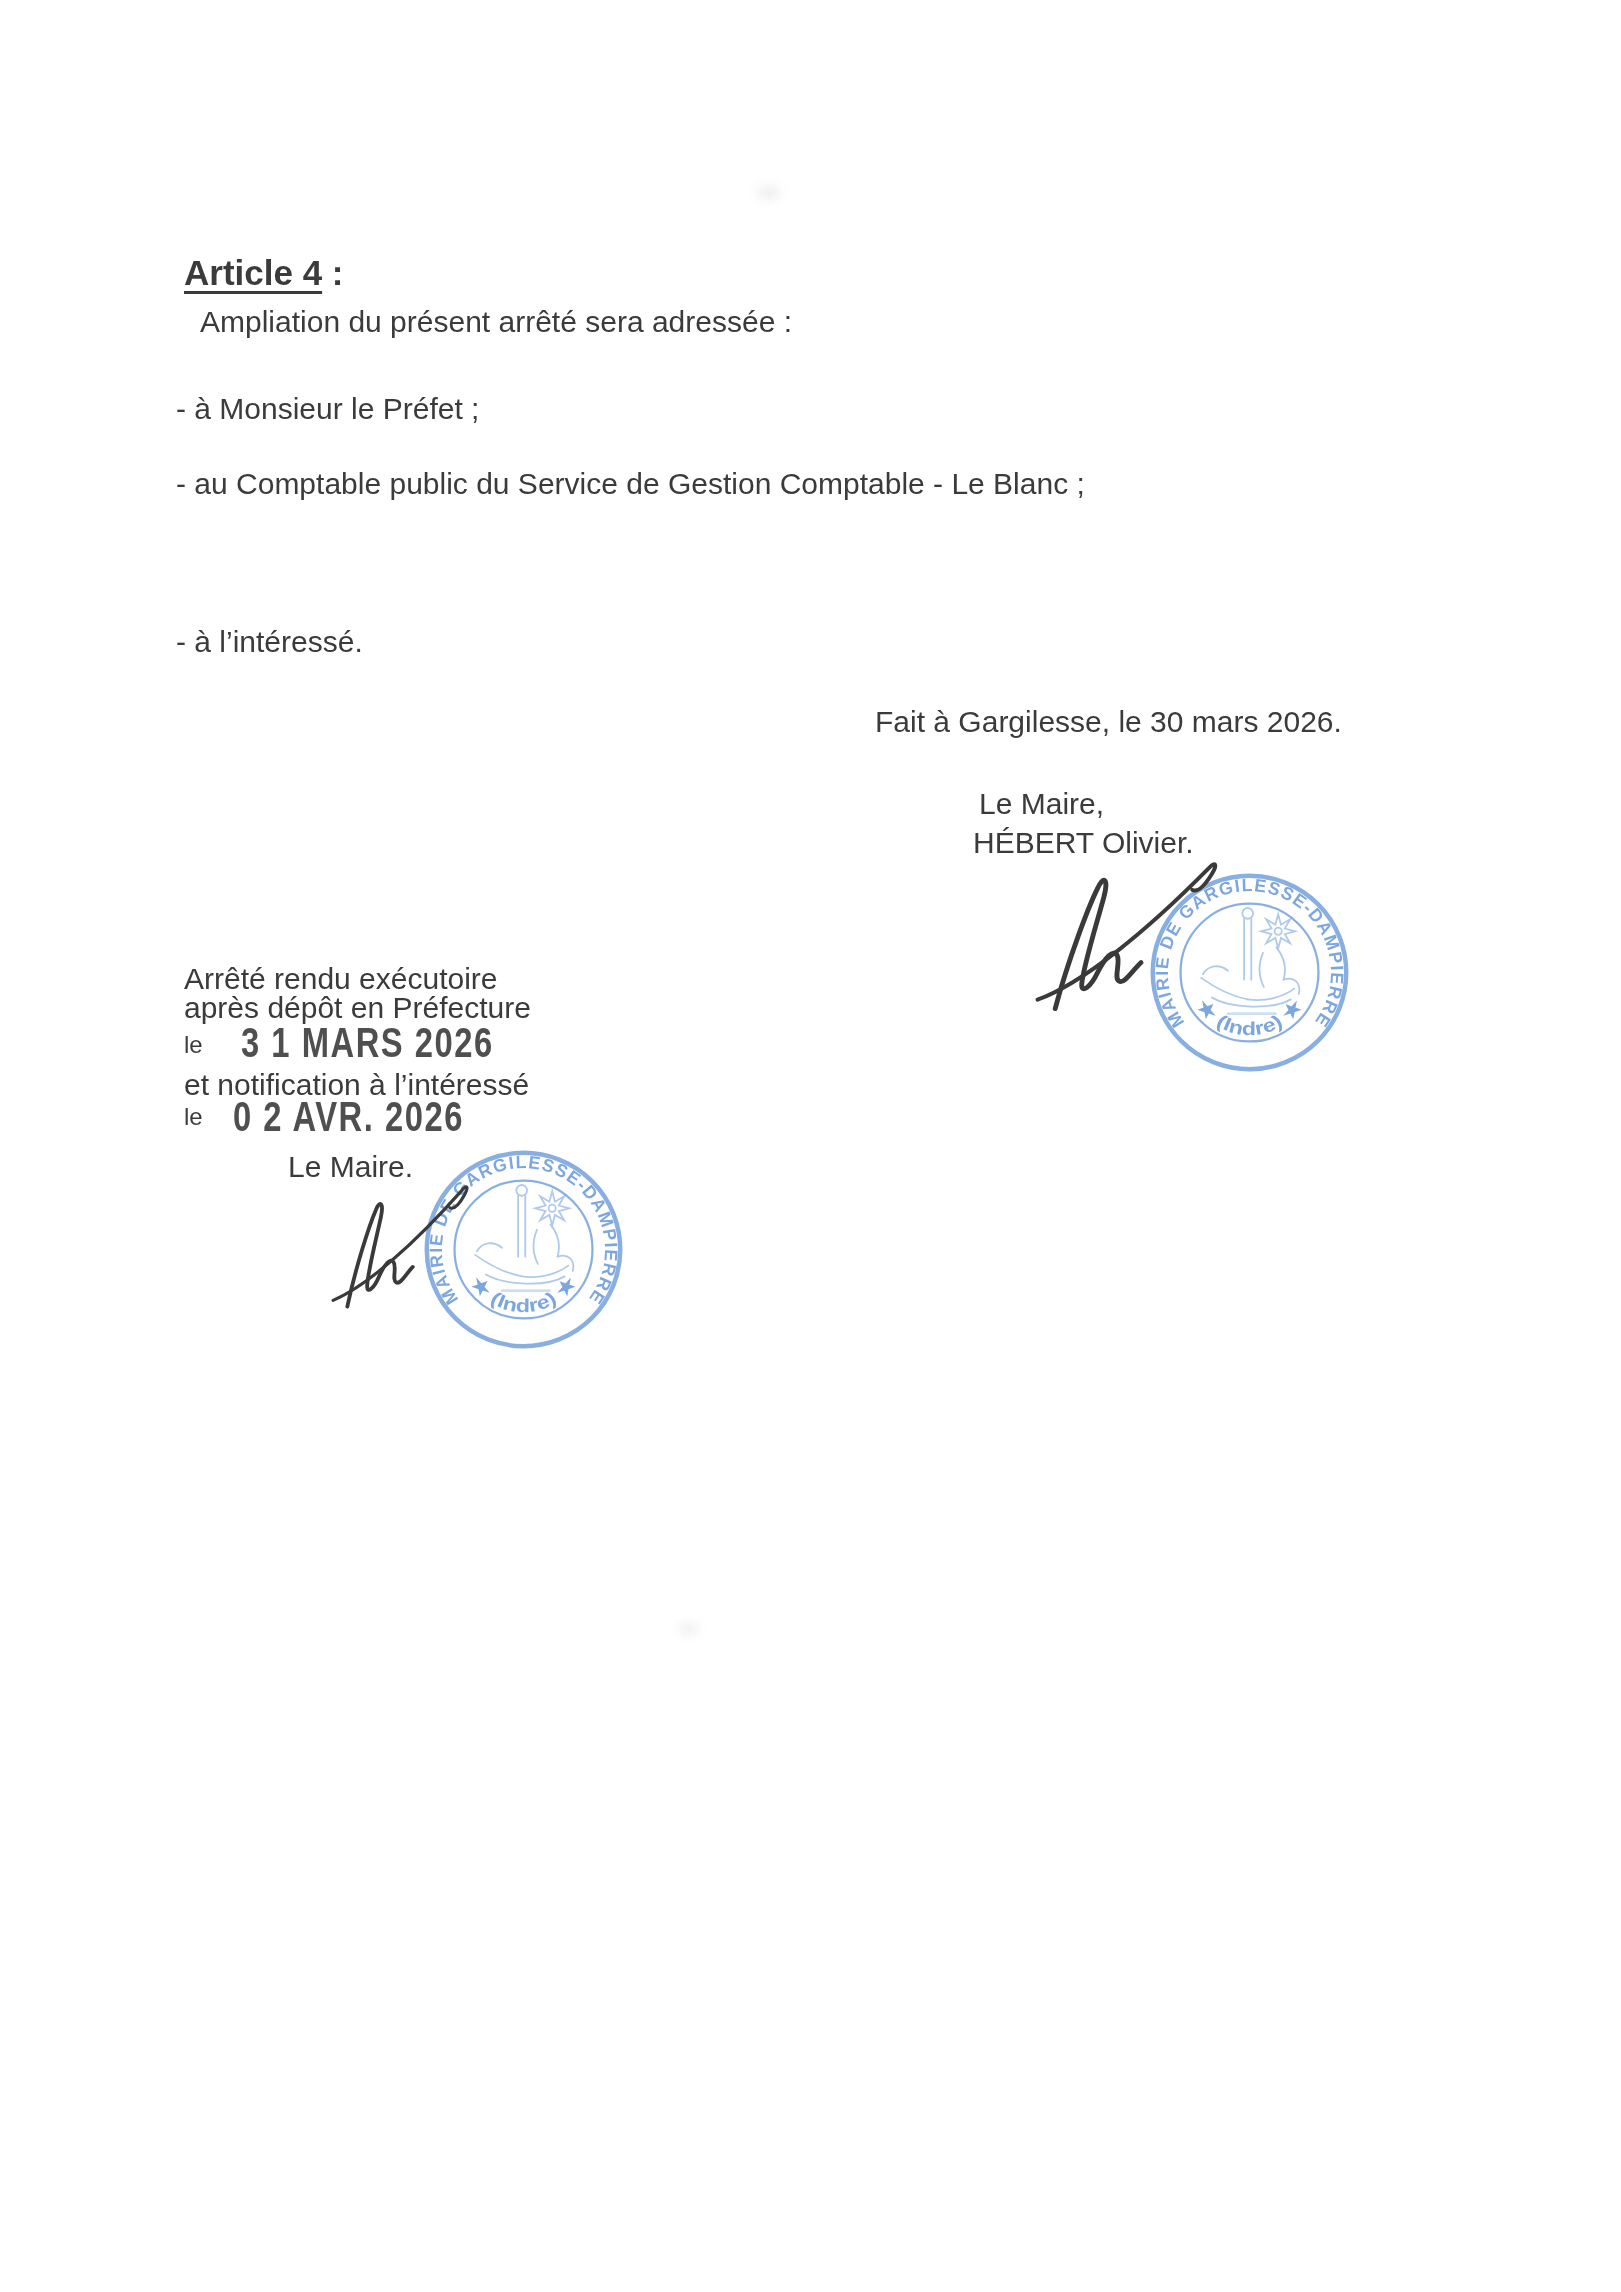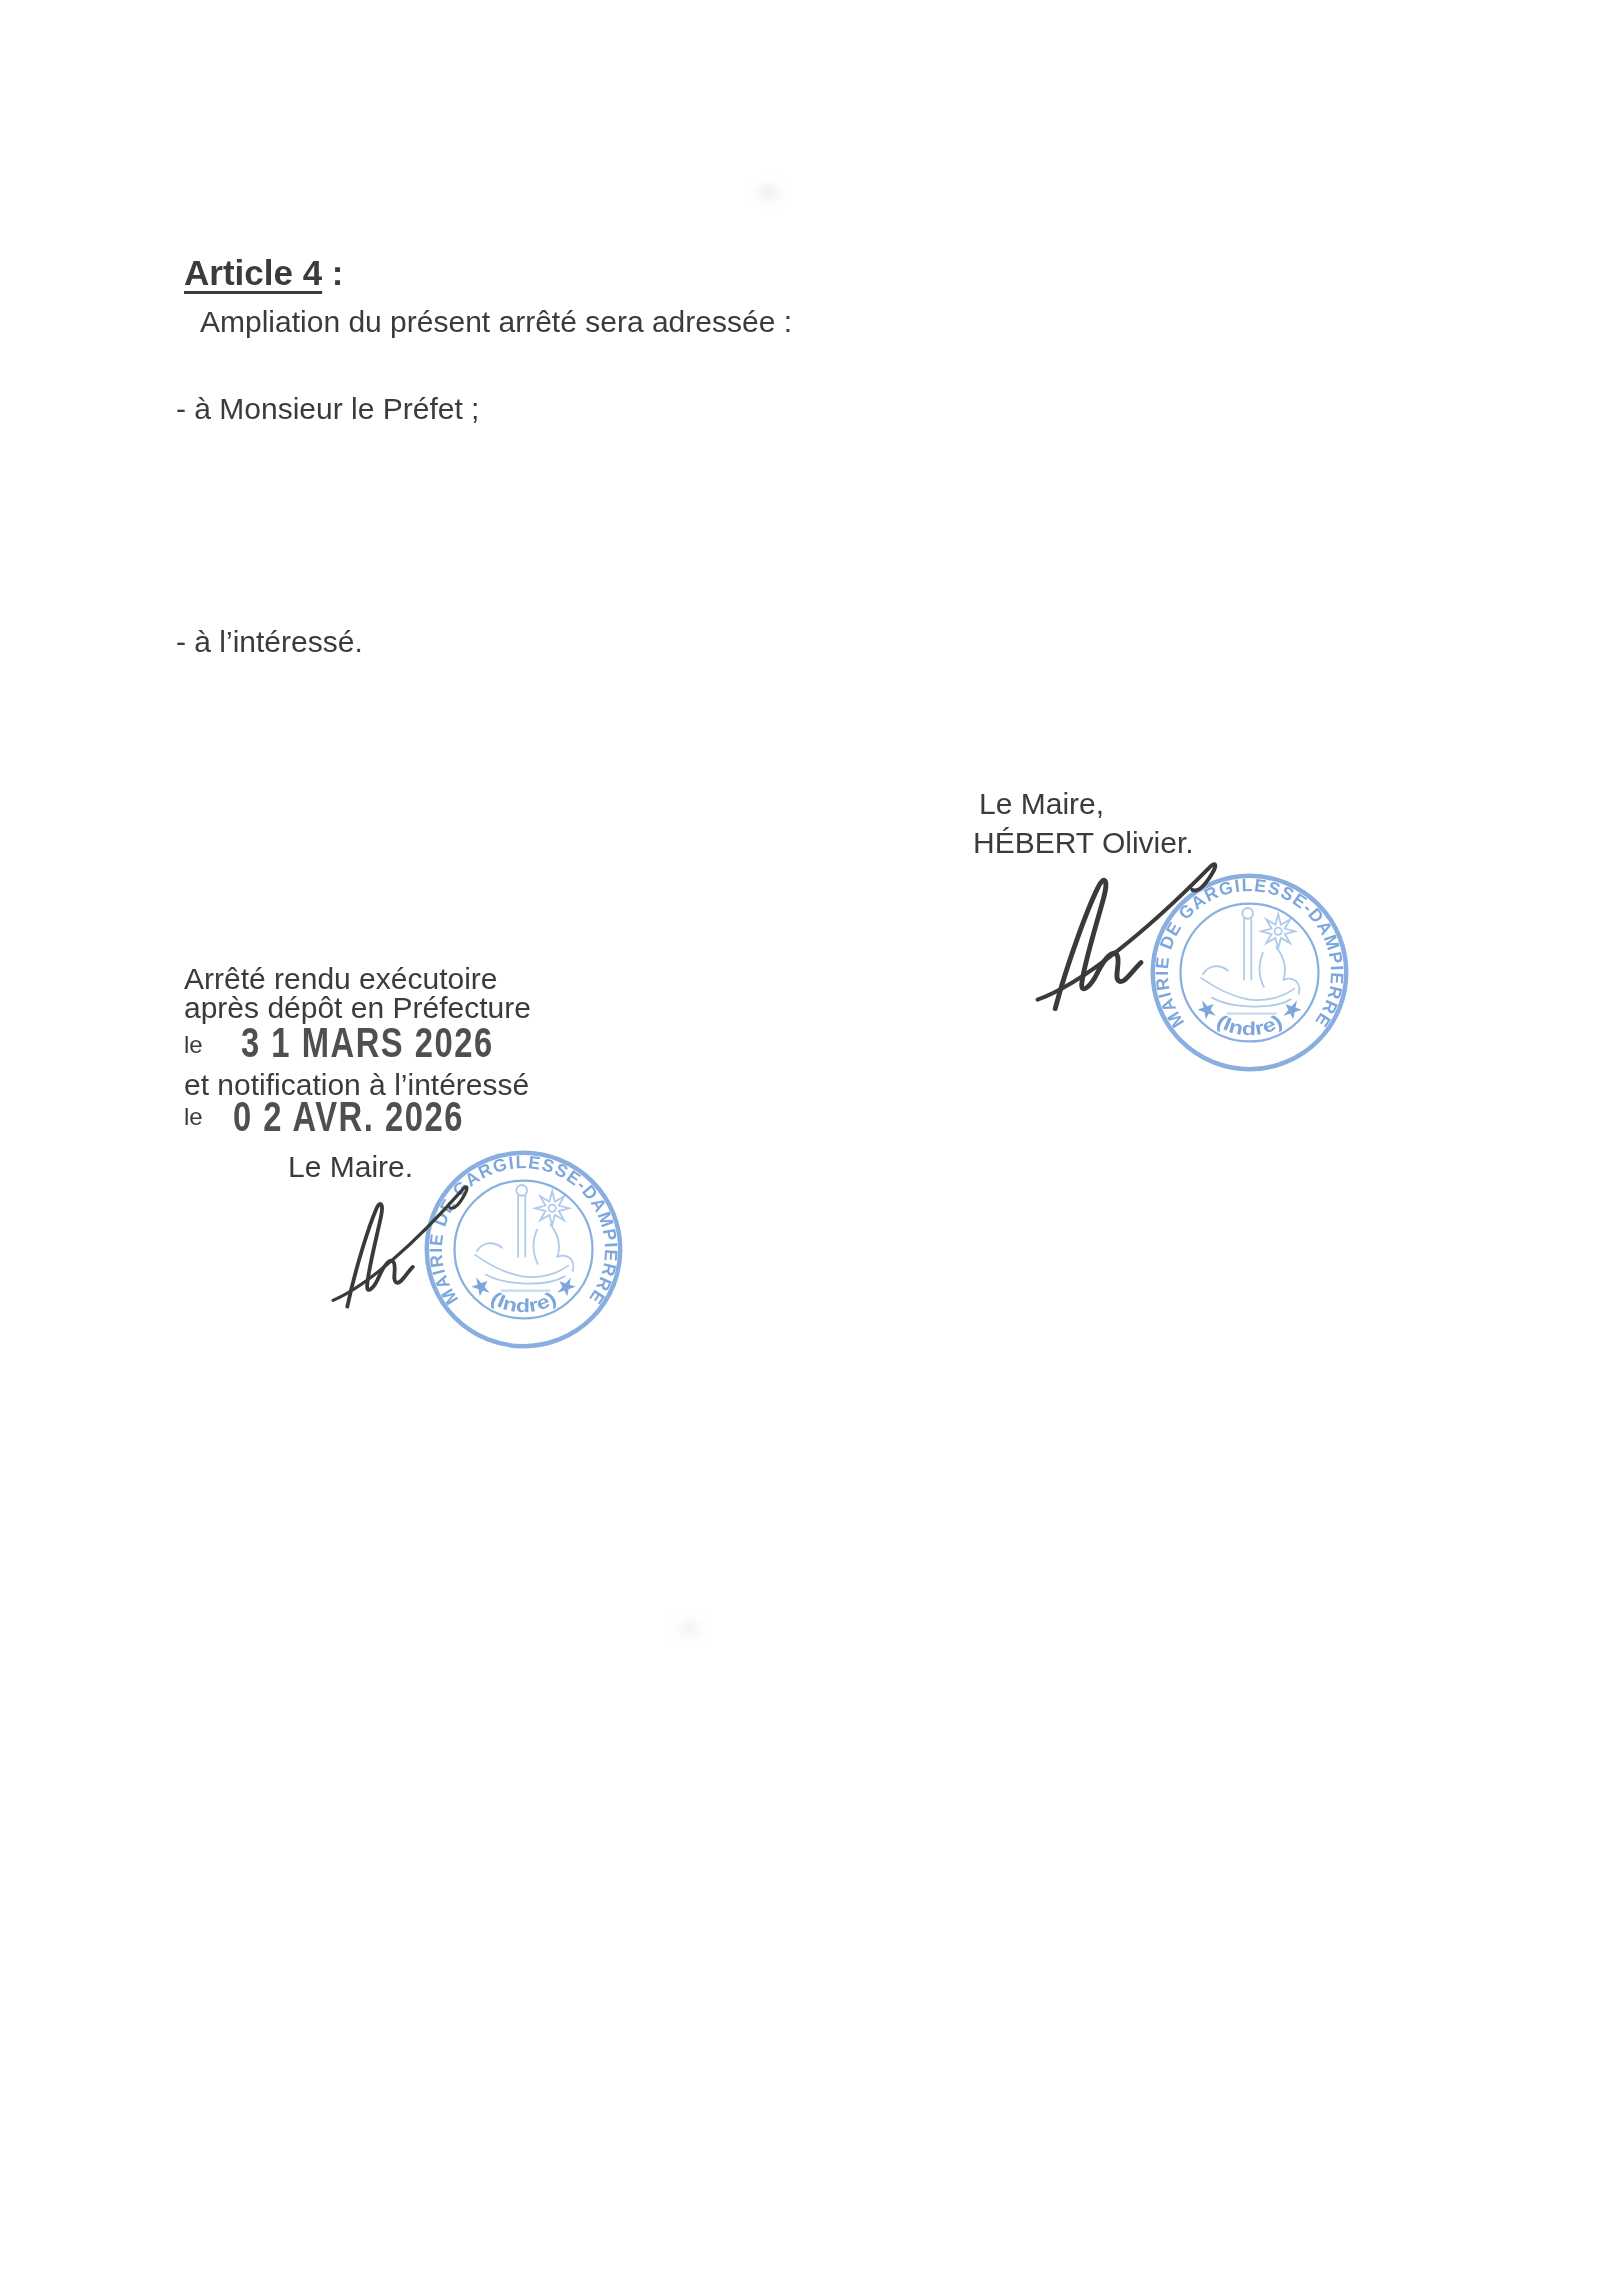--- a/index.html
+++ b/index.html
@@ -42,22 +42,24 @@
   <div class="smudge" style="left:757px;top:186px;width:23px;height:12.5px;"></div>
   <div class="smudge" style="left:679px;top:1623px;width:19.7px;height:10.7px;"></div>
 
   <div class="txt heading" style="left:184px;top:251px;">
     <span class="underlined">Article 4</span><span> :</span>
   </div>
 
   <div class="txt" style="left:200px;top:303px;">Ampliation du présent arrêté sera adressée :</div>
 
   <div class="txt" style="left:176px;top:390px;">- à Monsieur le Préfet ;</div>
+  <div class="txt" style="left:176px;top:465px;">- au Comptable public du Service de Gestion Comptable - Le Blanc ;</div>
   <div class="txt" style="left:176px;top:623px;">- à l’intéressé.</div>
 
+  <div class="txt" style="left:875px;top:703px;">Fait à Gargilesse, le 30 mars 2026.</div>
 
   <div class="txt" style="left:979px;top:785px;">Le Maire,</div>
   <div class="txt" style="left:973px;top:824px;">HÉBERT Olivier.</div>
 
   <svg class="stamp-svg" style="left:1142px;top:865px;" width="215" height="215" viewBox="0 0 240 240" aria-hidden="true">
     <g stroke="#6f9ed9" fill="none" opacity="0.82">
       <circle cx="120" cy="120" r="108" stroke-width="5"></circle>
       <circle cx="120" cy="120" r="77" stroke-width="2.5"></circle>
     </g>
     <defs>

